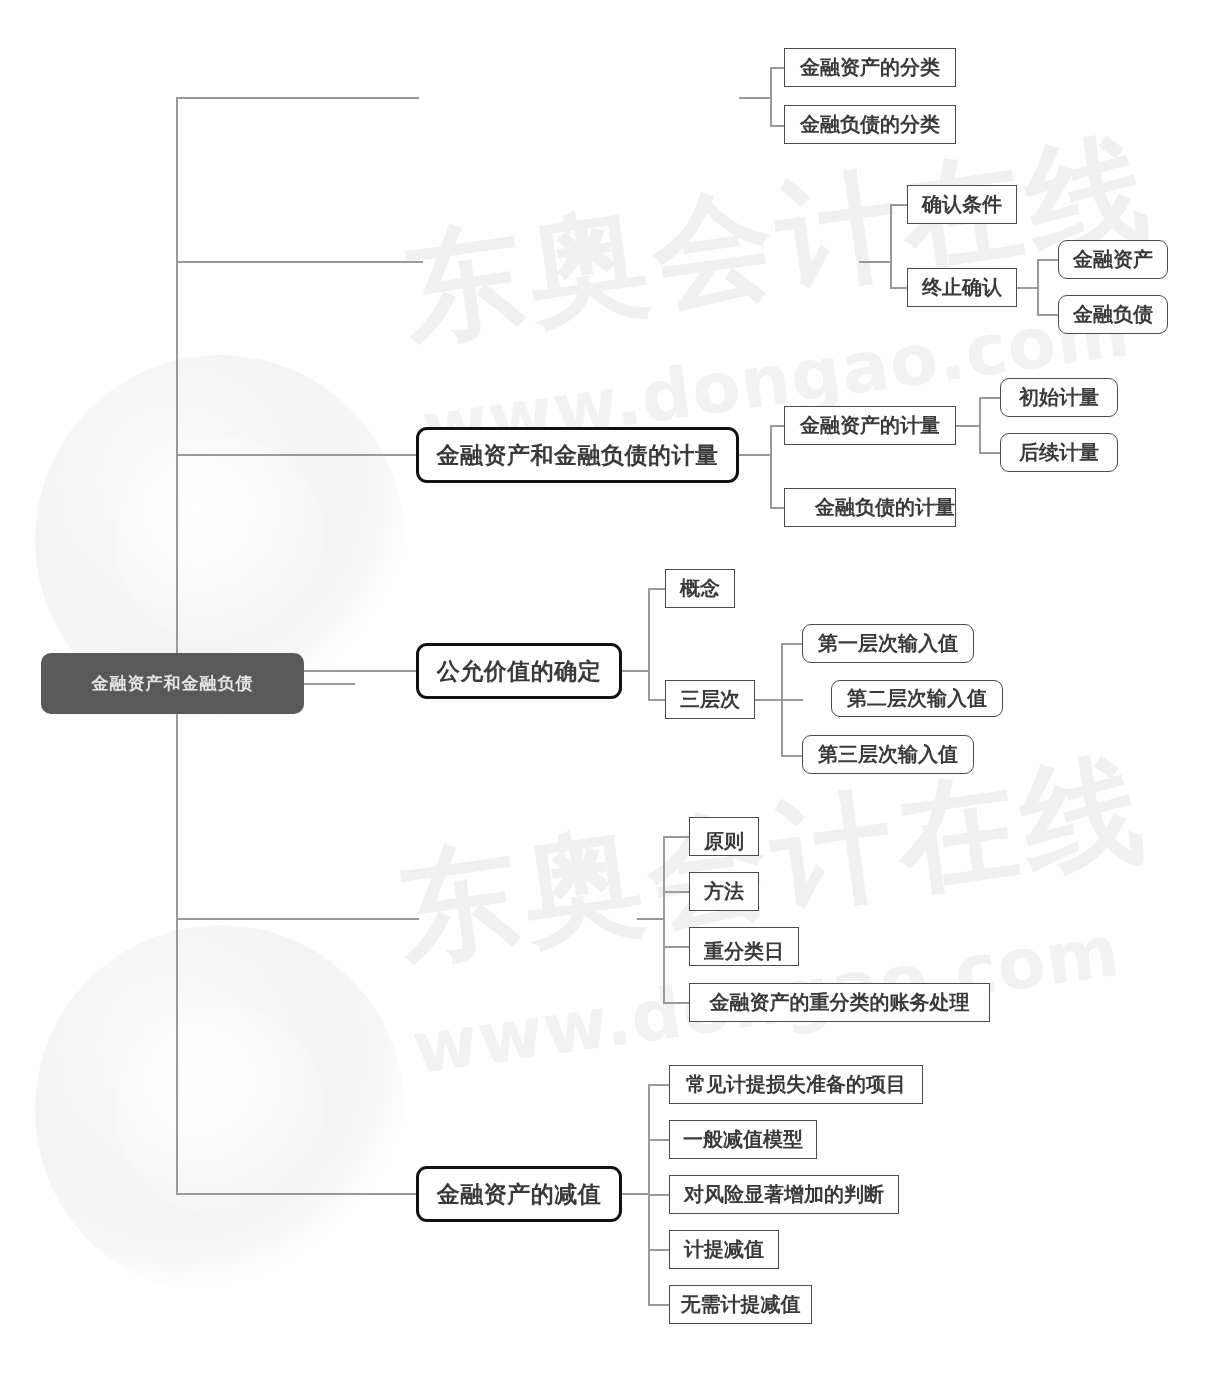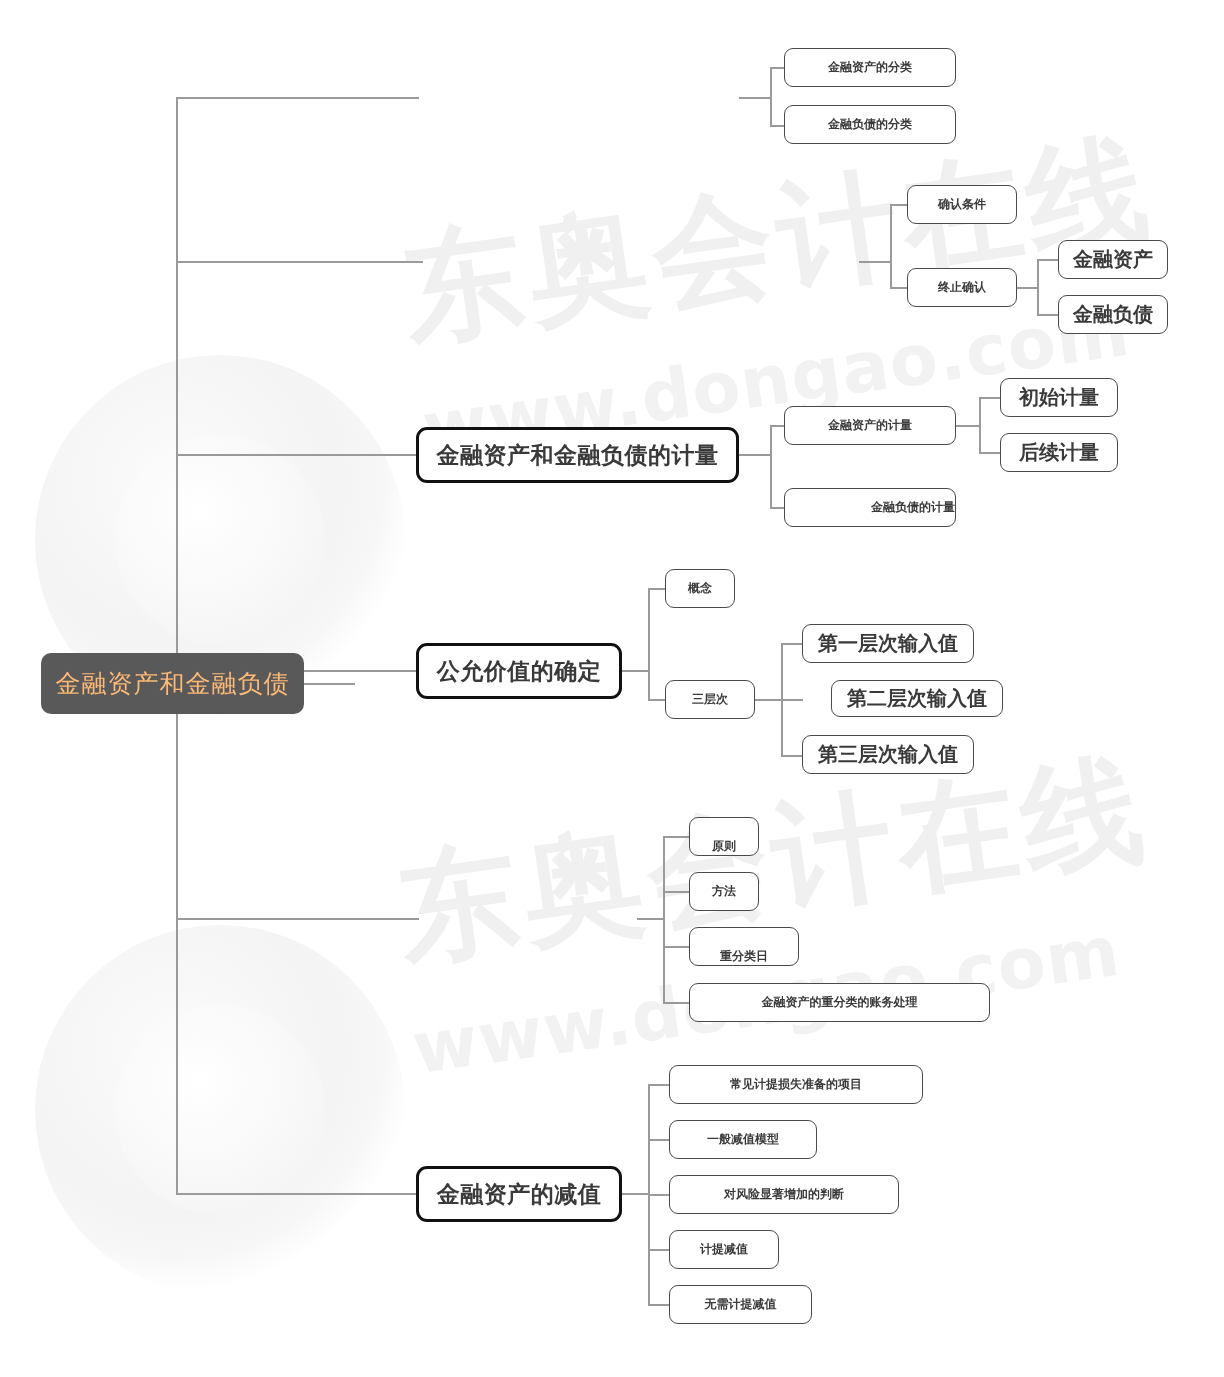--- a/index.html
+++ b/index.html
@@ -59,41 +59,41 @@
     align-items:center;
     justify-content:center;
     box-sizing:border-box;
     z-index:2;
     white-space:nowrap;
   }
   .node span{ display:block; }
 
   .root{
     background:#595959;
-    color:#fdba74;
+    color:#e5e5e5;
     border-radius:10px;
-    font-size:25px;
-    font-weight:normal;
+    font-size:17px;
+    font-weight:bold;
     letter-spacing:1px;
   }
   .lvl1{
     background:#ffffff;
     color:#3a3a3a;
     border:3.2px solid #111111;
     border-radius:11px;
     font-size:23px;
     font-weight:bold;
     letter-spacing:0.5px;
   }
   .lvl2{
     background:#ffffff;
     color:#3a3a3a;
     border:1.7px solid #4a4a4a;
-    border-radius:9px;
-    font-size:12px;
+    border-radius:0;
+    font-size:20px;
     font-weight:bold;
   }
   .lvl3{
     background:#ffffff;
     color:#3a3a3a;
     border:1.7px solid #4a4a4a;
     border-radius:9px;
     font-size:20px;
     font-weight:bold;
   }

